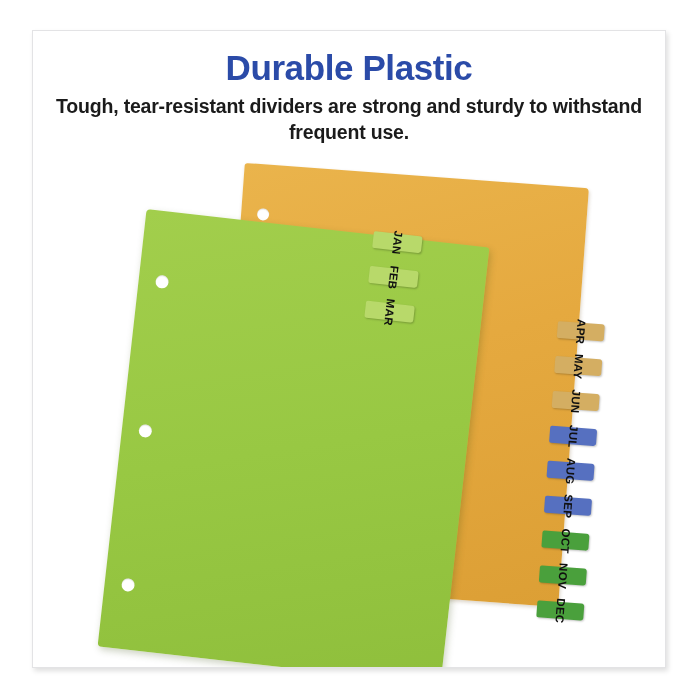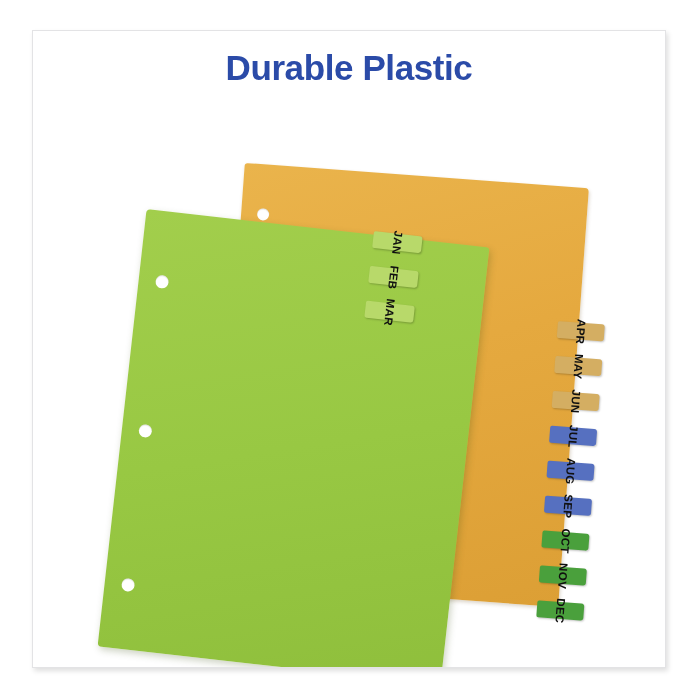--- a/index.html
+++ b/index.html
@@ -152,20 +152,21 @@
 </style>
 </head>
 <body>
 
 <div id="stage">
 
   <div class="card">
 
     <div class="headline">Durable Plastic</div>
 
+    <div class="subhead">Tough, tear-resistant dividers are strong and sturdy to withstand frequent use.</div>
 
     <div class="photo">
 
       <div class="sheet sheet-orange">
         <div class="hole hole-o1"></div>
       </div>
 
       <div class="sheet sheet-green">
         <div class="hole hole-g1"></div>
         <div class="hole hole-g2"></div>

